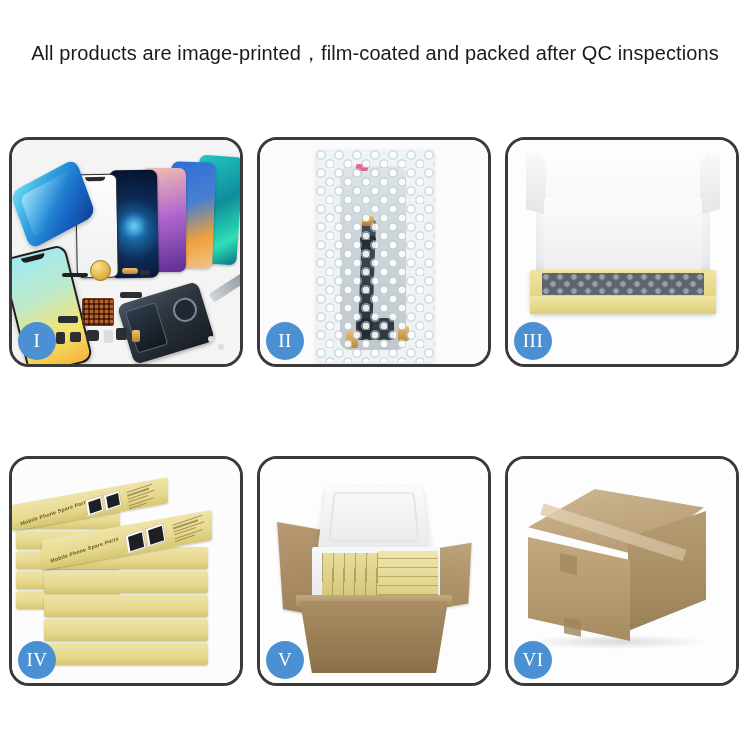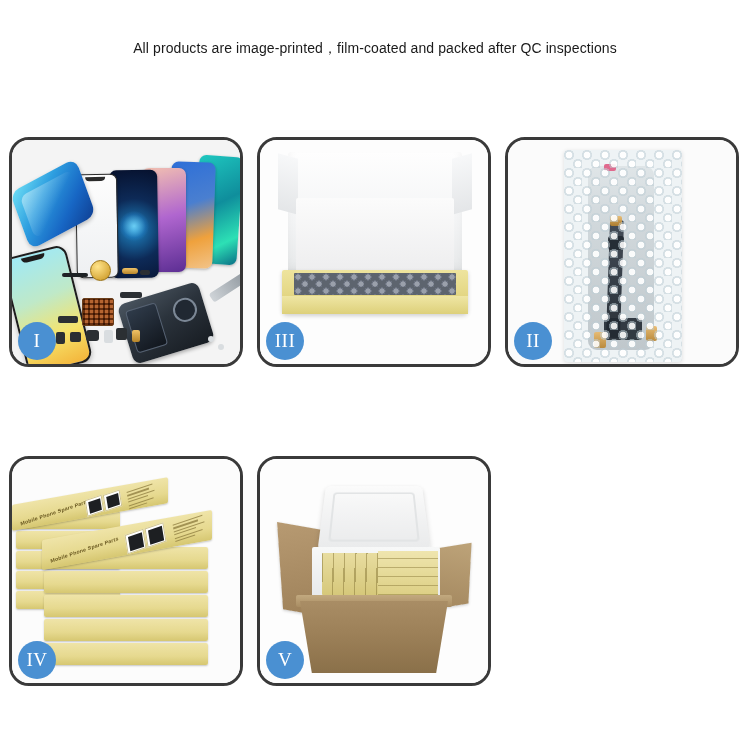--- a/index.html
+++ b/index.html
@@ -17,21 +17,21 @@
   .title{
     font-size:35px;
     font-weight:700;
     letter-spacing:1.4px;
     color:#111111;
     line-height:1.05;
     margin:0;
     font-family:"Liberation Sans", sans-serif;
   }
   .subtitle{
-    font-size:14px;
+    font-size:20px;
     color:#1a1a1a;
     margin:10px 0 0 0;
     letter-spacing:.1px;
   }
 
   
   .grid{
     position:absolute;
     left:9px; top:137px;
     width:736px;
@@ -422,33 +422,20 @@
         <div class="pt" style="left:44px;top:192px;width:9px;height:12px;"></div>
         <div class="pt" style="left:58px;top:192px;width:11px;height:10px;"></div>
         <div class="pt" style="left:74px;top:190px;width:13px;height:11px;border-radius:3px;"></div>
         <div class="pt w" style="left:92px;top:190px;width:9px;height:13px;border-radius:2px;"></div>
         <div class="pt" style="left:104px;top:188px;width:11px;height:12px;border-radius:2px;"></div>
         <div class="pt g" style="left:120px;top:190px;width:8px;height:12px;"></div>
         <div class="pt w" style="left:196px;top:196px;width:6px;height:6px;border-radius:50%;"></div>
         <div class="pt w" style="left:206px;top:204px;width:6px;height:6px;border-radius:50%;"></div>
 
         <div class="badge">I</div>
-      </div>
-    </div>
-
-    <div class="panel">
-      <div class="stage">
-        <div class="p3-bg"></div>
-        <div class="foam-lid"></div>
-        <div class="foam-pad"></div>
-        <div class="tray">
-          <div class="tray-inner"></div>
-          <div class="tray-lip"></div>
-        </div>
-        <div class="badge">III</div>
       </div>
     </div>
 
     <div class="panel">
       <div class="stage">
         <div class="p2-bg"></div>
         <div class="bubble-bag">
           <div class="inner-screen"></div>
           <div class="flex-cable"></div>
           <div class="conn gold" style="left:46px;top:66px;width:12px;height:10px;"></div>
@@ -458,20 +445,33 @@
           <div class="conn gold" style="left:82px;top:176px;width:11px;height:15px;"></div>
           <div class="pink-tab"></div>
           <div class="bubbles"></div>
         </div>
         <div class="badge">II</div>
       </div>
     </div>
 
     <div class="panel">
       <div class="stage">
+        <div class="p3-bg"></div>
+        <div class="foam-lid"></div>
+        <div class="foam-pad"></div>
+        <div class="tray">
+          <div class="tray-inner"></div>
+          <div class="tray-lip"></div>
+        </div>
+        <div class="badge">III</div>
+      </div>
+    </div>
+
+    <div class="panel">
+      <div class="stage">
         <div class="p4-bg"></div>
         <div class="stackwrap">
 
           <div class="sbox" style="left:8px;top:26px;width:104px;height:18px;"></div>
           <div class="sbox" style="left:8px;top:46px;width:104px;height:18px;"></div>
           <div class="sbox" style="left:8px;top:66px;width:104px;height:18px;"></div>
           <div class="sbox" style="left:8px;top:86px;width:104px;height:18px;"></div>
           <div class="sbox" style="left:8px;top:106px;width:104px;height:18px;"></div>
 
           <div class="sbox" style="left:36px;top:62px;width:164px;height:22px;"></div>
@@ -529,15 +529,28 @@
         <div class="foamLidOpen"></div>
         <div class="foamBodyIn"></div>
         <div class="ybox-row"></div>
         <div class="ybox-row2"></div>
         <div class="cartonRim"></div>
         <div class="cartonBody"></div>
         <div class="badge">V</div>
       </div>
     </div>
 
+    <div class="panel">
+      <div class="stage">
+        <div class="p6-bg"></div>
+        <div class="c-shadow"></div>
+        <div class="c-top"></div>
+        <div class="c-side"></div>
+        <div class="c-front"></div>
+        <div class="tape"></div>
+        <div class="tab1"></div>
+        <div class="tab2"></div>
+        <div class="badge">VI</div>
+      </div>
+    </div>
 
   </div>
 </div>
 
 </body></html>

